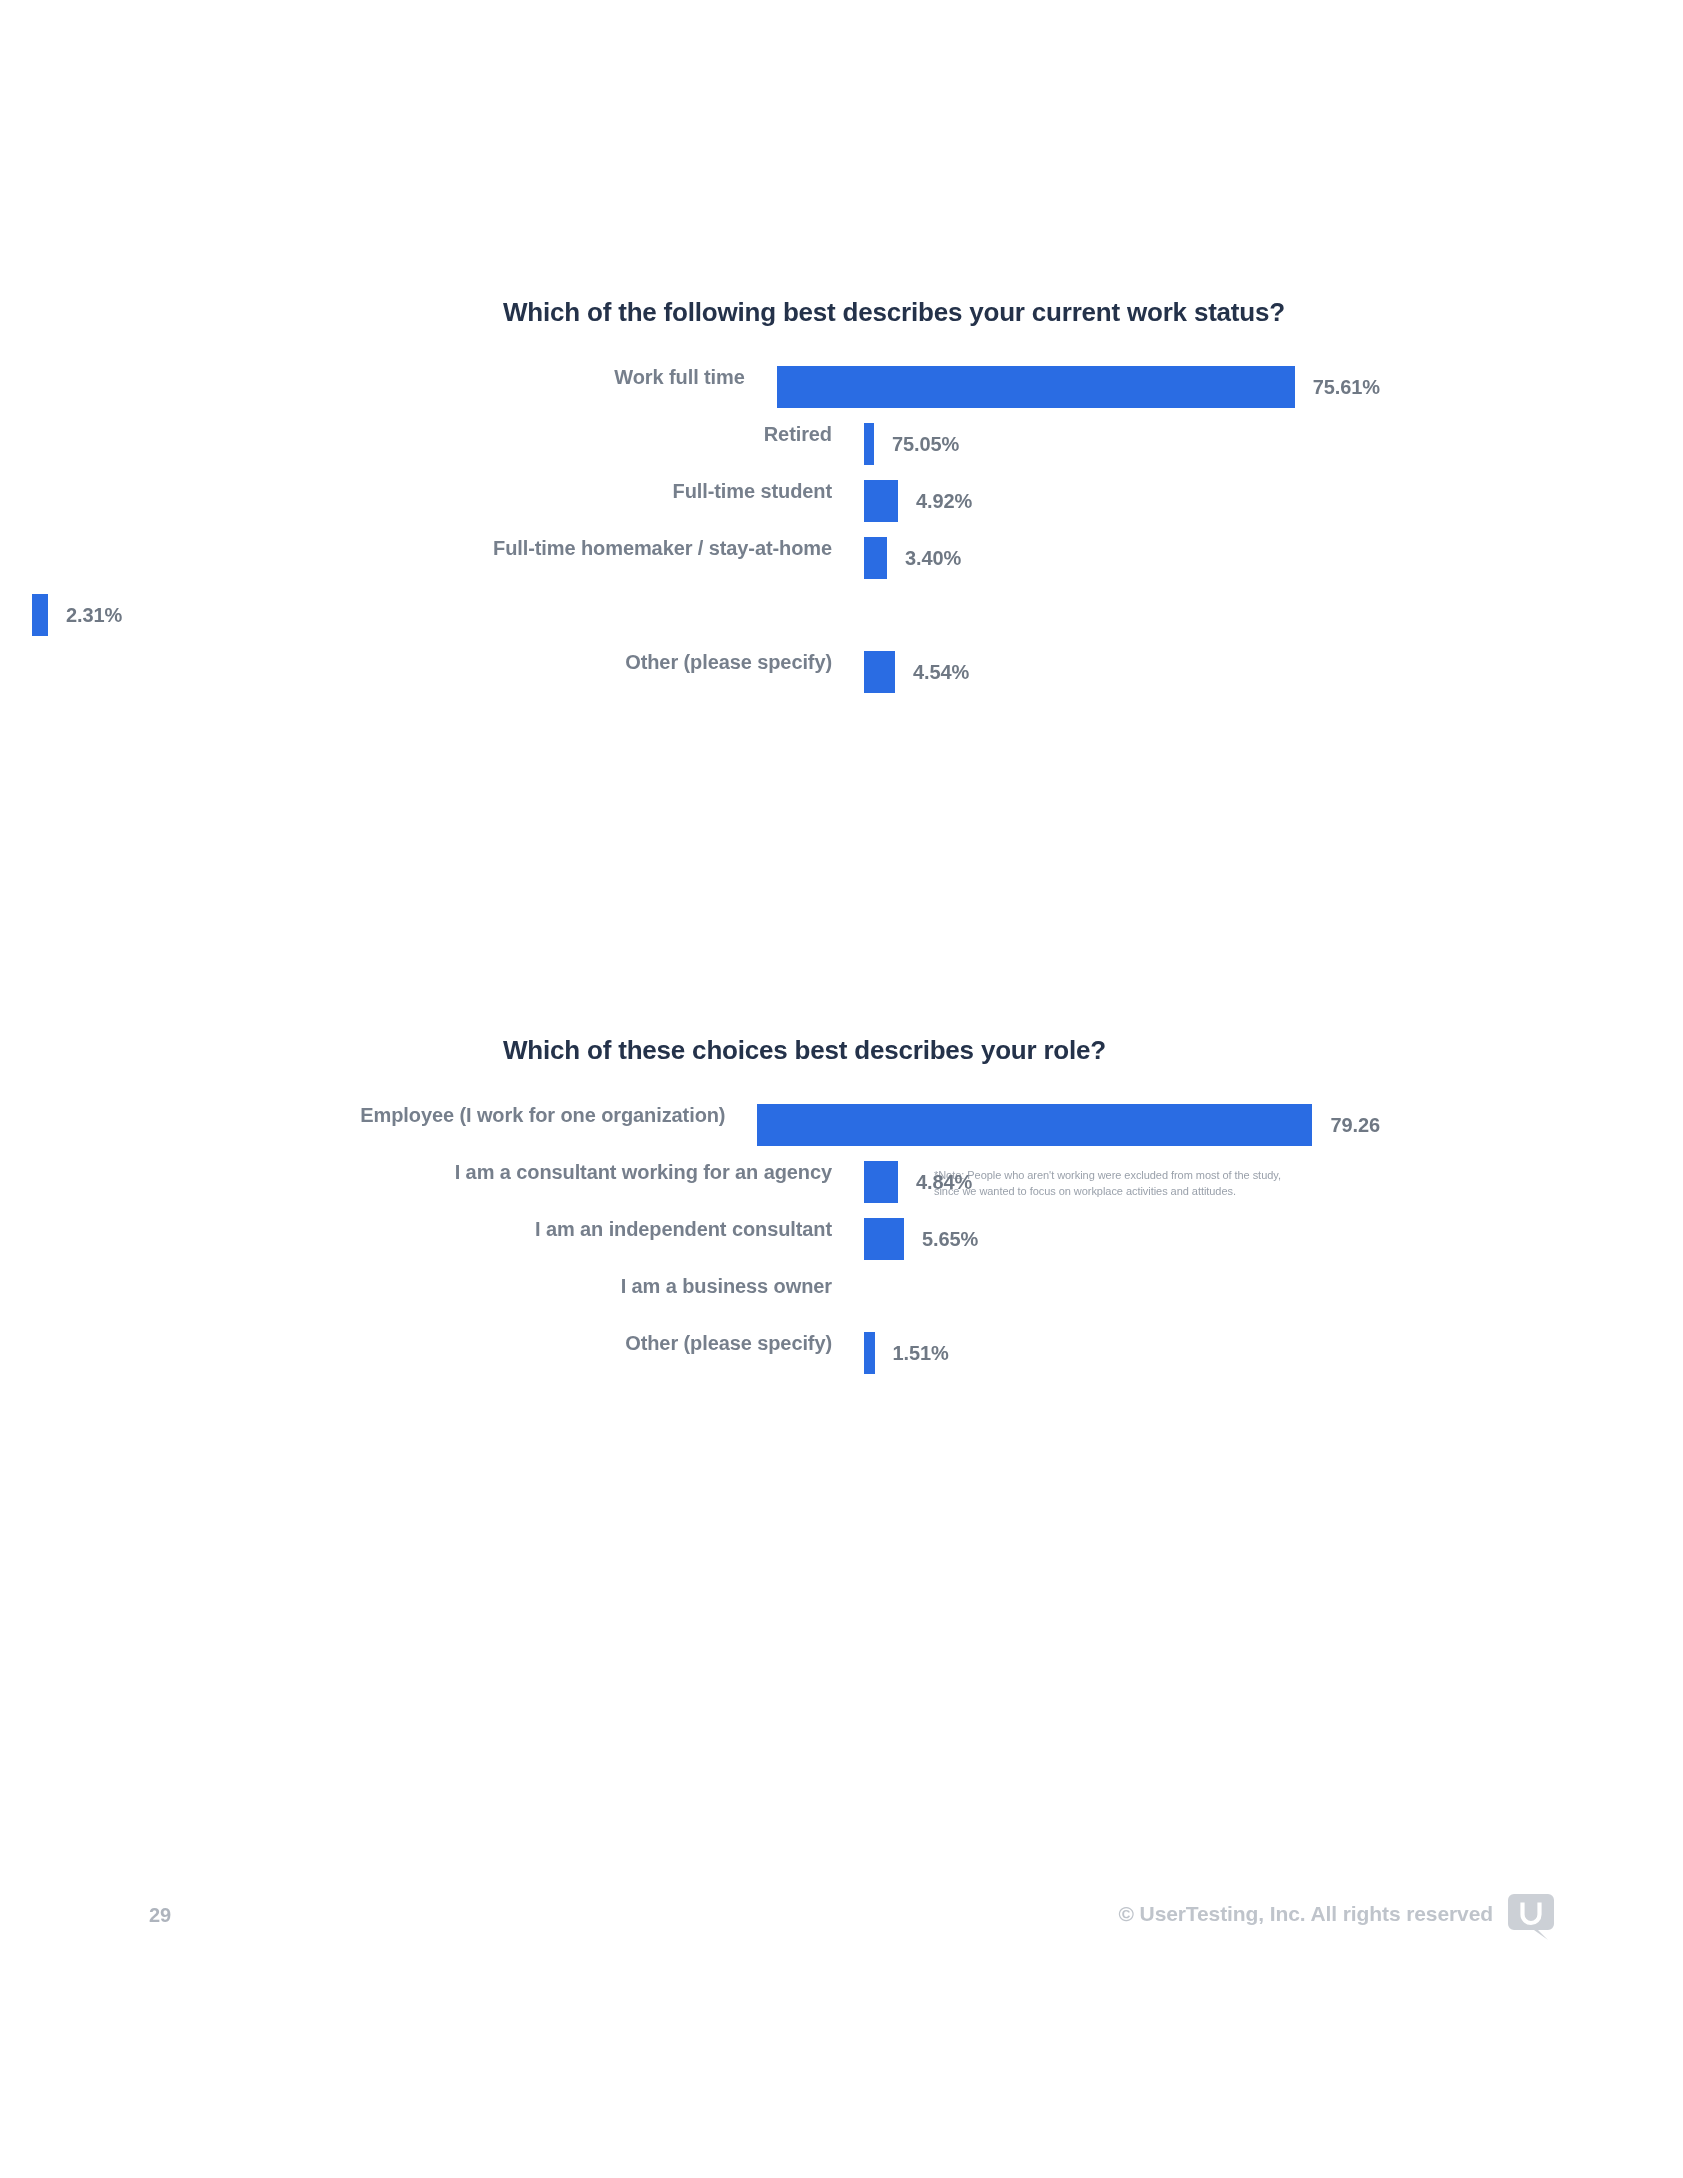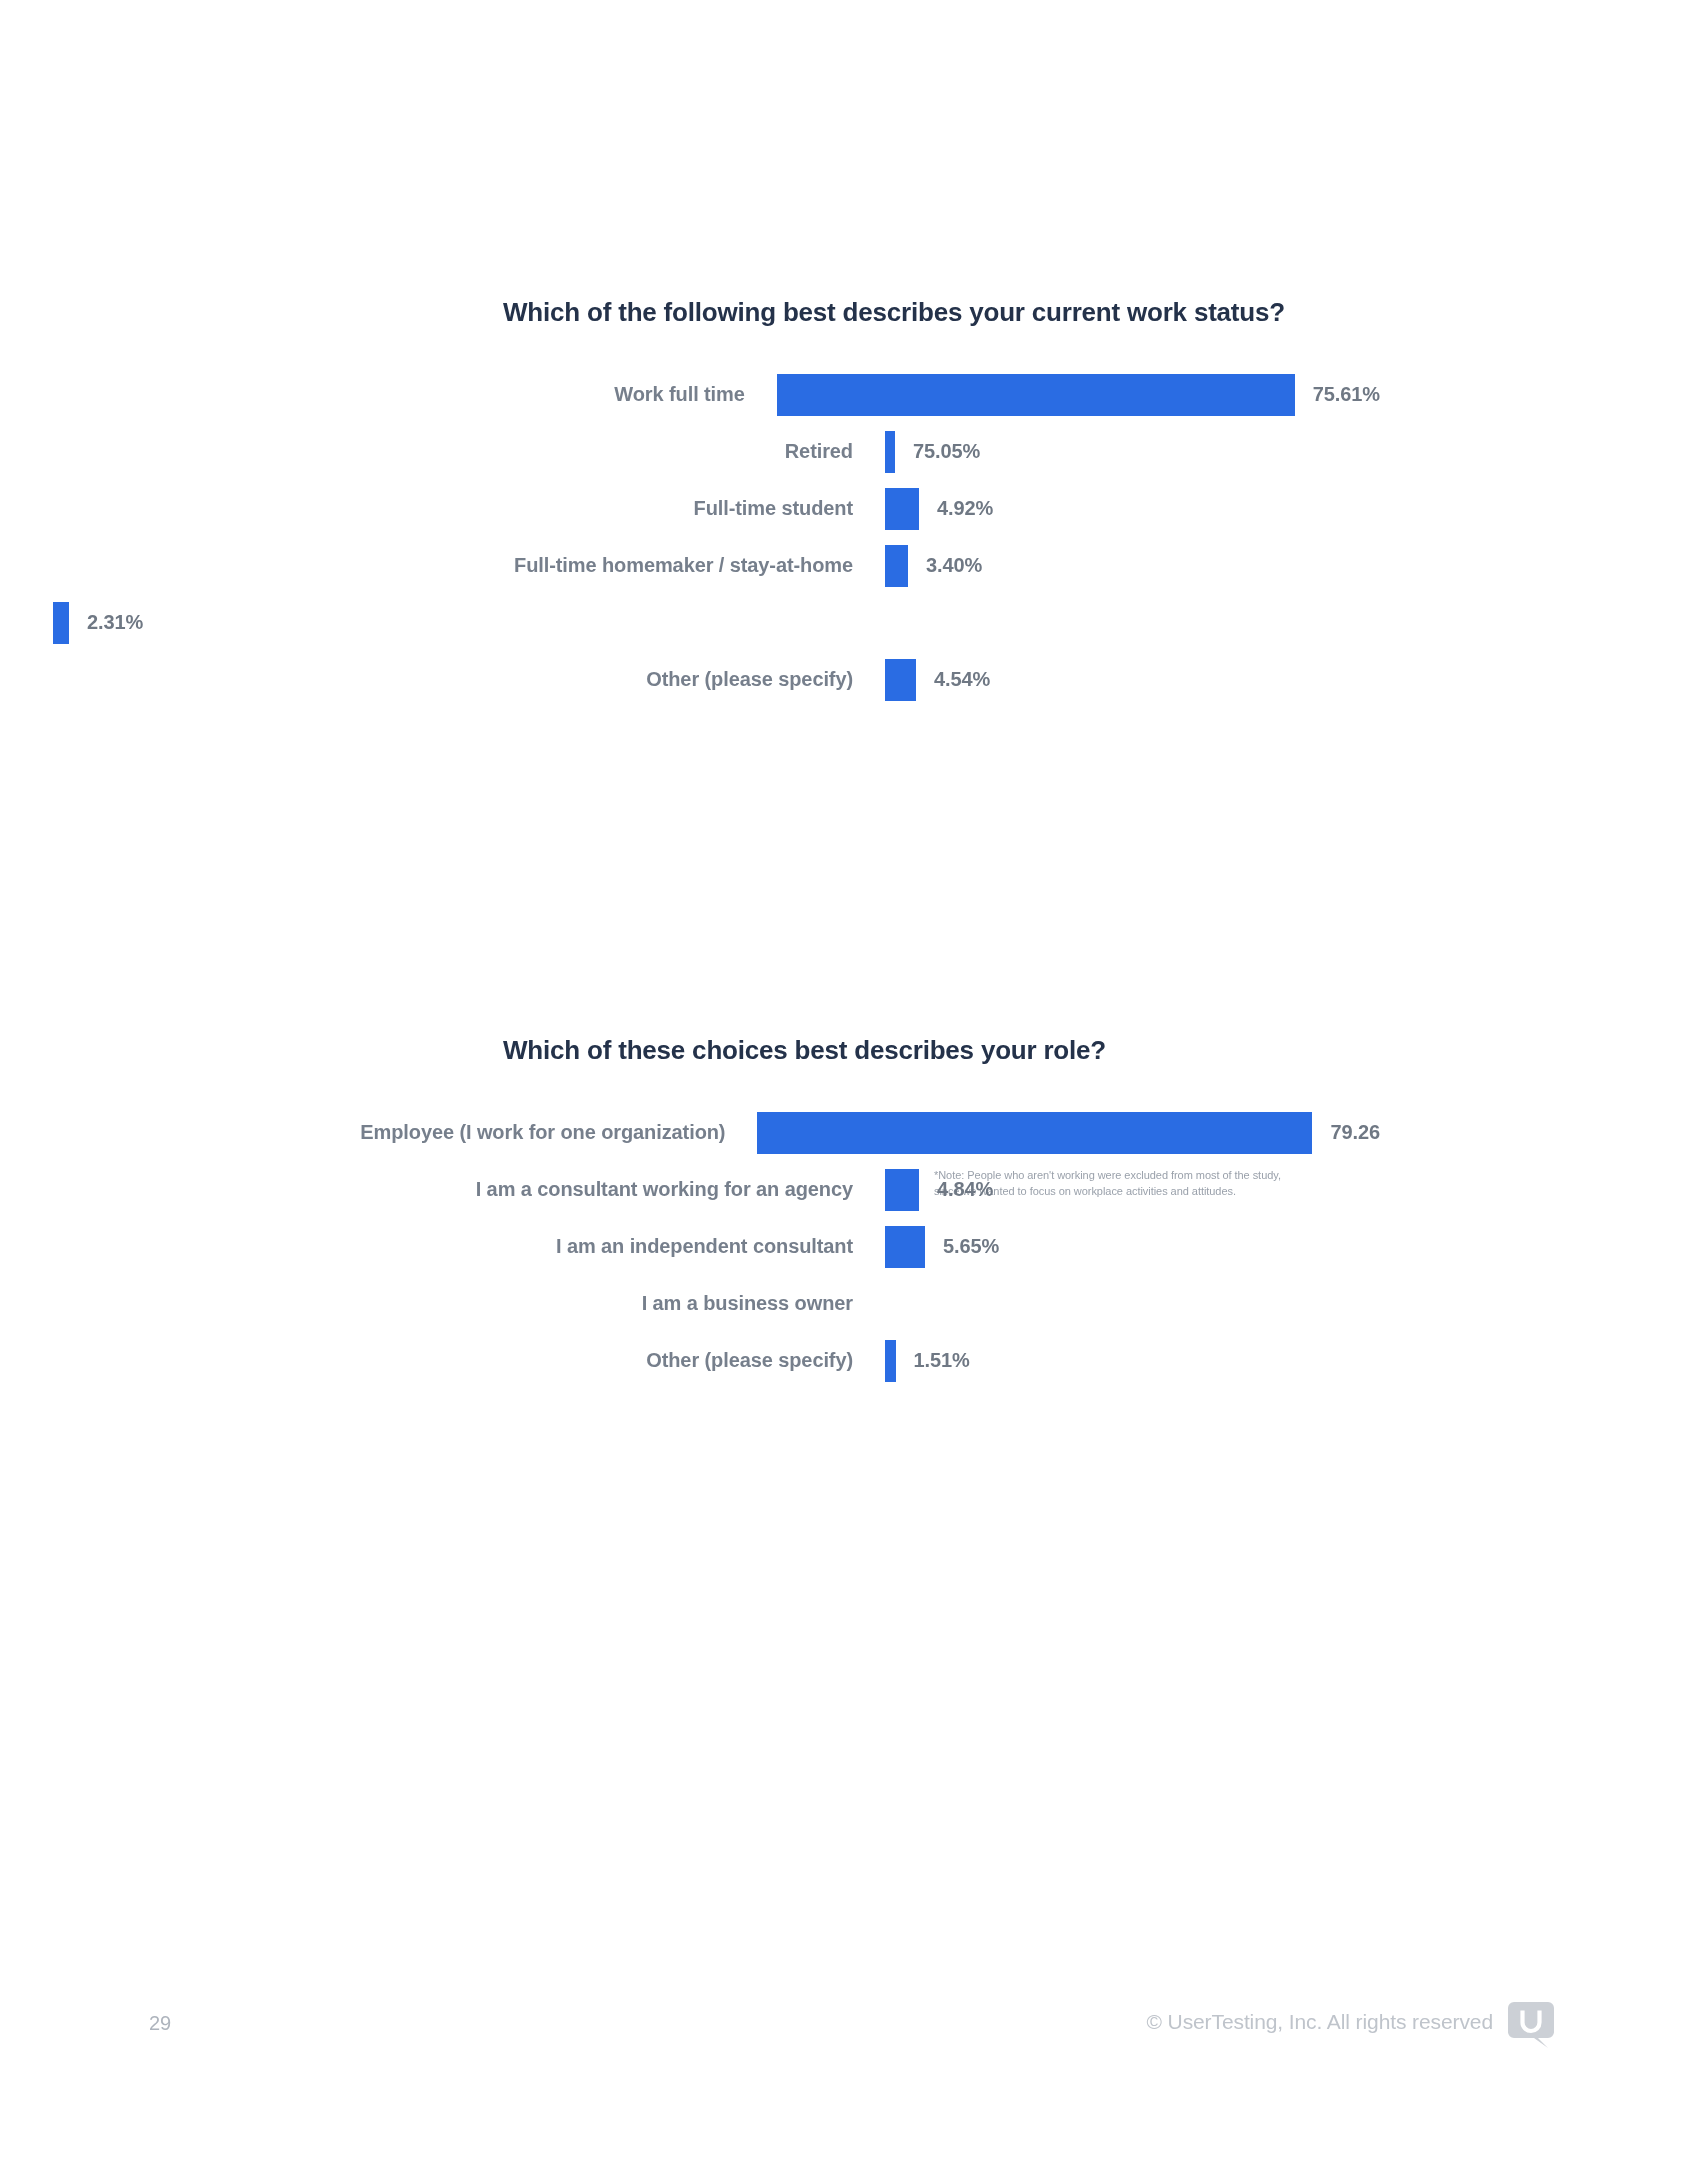--- a/index.html
+++ b/index.html
@@ -41,22 +41,21 @@
 
   
   .chart {
     position: relative;
     margin-top: 38px;
   }
   .bar-row {
     position: relative;
     height: 57px;
     display: flex;
-    align-items: center;
-    padding-left: 21px;
+    align-items: flex-start;
   }
 
   .cat-label {
     width: 832px;
     text-align: right;
     font-size: 20px;
     font-weight: bold;
     color: #767f8c;
     letter-spacing: -0.1px;
     white-space: nowrap;
@@ -96,23 +95,24 @@
     line-height: 1.42;
     color: #9aa1ab;
     letter-spacing: -0.05px;
     white-space: nowrap;
   }
 
   
   .footer {
     position: absolute;
     left: 0;
-    top: 2000px;
+    top: 1892px;
     width: 1683px;
     height: 59px;
+    font-weight: bold;
   }
   .page-number {
     position: absolute;
     left: 149px;
     top: 12px;
     font-size: 20px;
     color: #aeb4bd;
   }
   .copyright {
     position: absolute;

